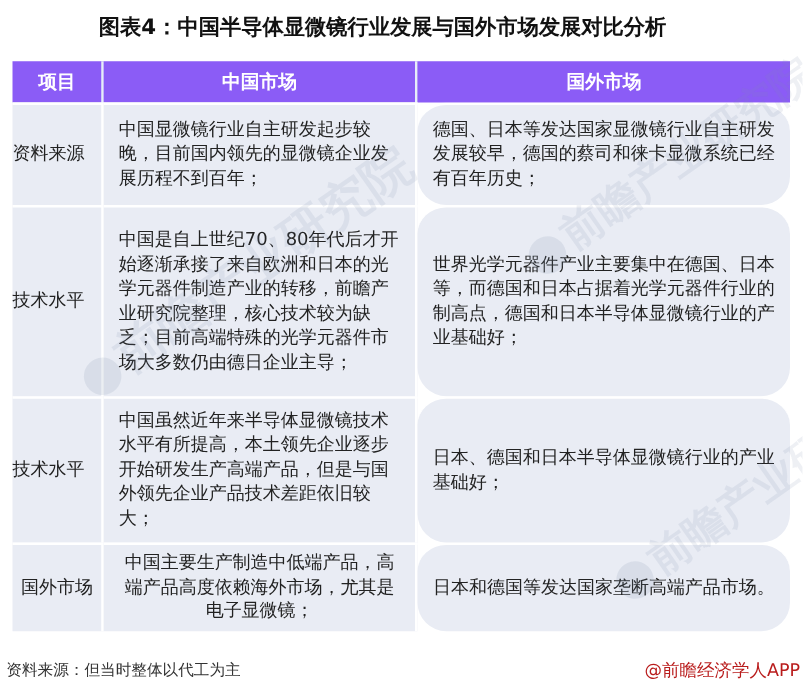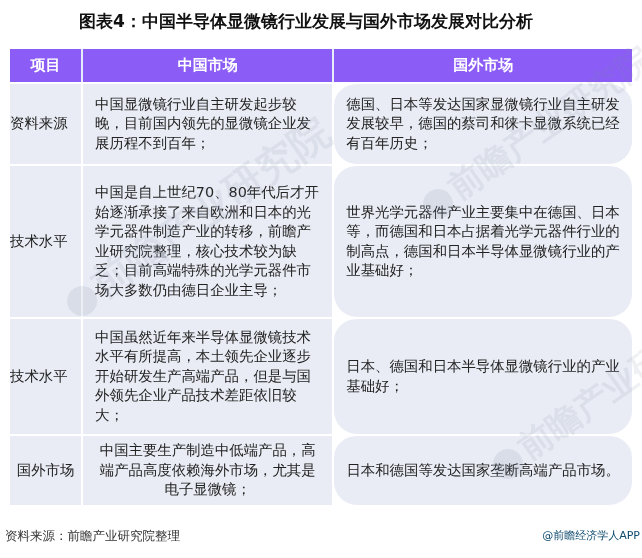--- a/index.html
+++ b/index.html
@@ -97,22 +97,22 @@
       left: 5px;
       top: 528px;
       font-size: 12.5px;
       color: #333;
       font-family: "DejaVu Sans", sans-serif;
     }
     .footer-credit {
       position: absolute;
       right: 2px;
       top: 528px;
-      font-size: 11px;
-      color: #0c4a6e;
+      font-size: 14px;
+      color: #b91c1c;
       font-family: "DejaVu Sans", sans-serif;
     }
   </style>
 </head>
 <body>
 
 <div class="title">图表4：中国半导体显微镜行业发展与国外市场发展对比分析</div>
 
 <table class="cmp">
   <thead>
@@ -149,14 +149,14 @@
 <div class="watermark" style="left:40px; top:190px;">
   <span class="wm-logo"></span><span>前瞻产业研究院</span>
 </div>
 <div class="watermark" style="left:400px; top:110px; font-size:34px;">
   <span class="wm-logo"></span><span>前瞻产业研究院</span>
 </div>
 <div class="watermark" style="left:470px; top:370px; font-size:34px;">
   <span class="wm-logo"></span><span>前瞻产业研究院</span>
 </div>
 
-<div class="footer-source">资料来源：前瞻产业研究院整理</div>
+<div class="footer-source">资料来源：但当时整体以代工为主</div>
 <div class="footer-credit">@前瞻经济学人APP</div>
 
 </body></html>

